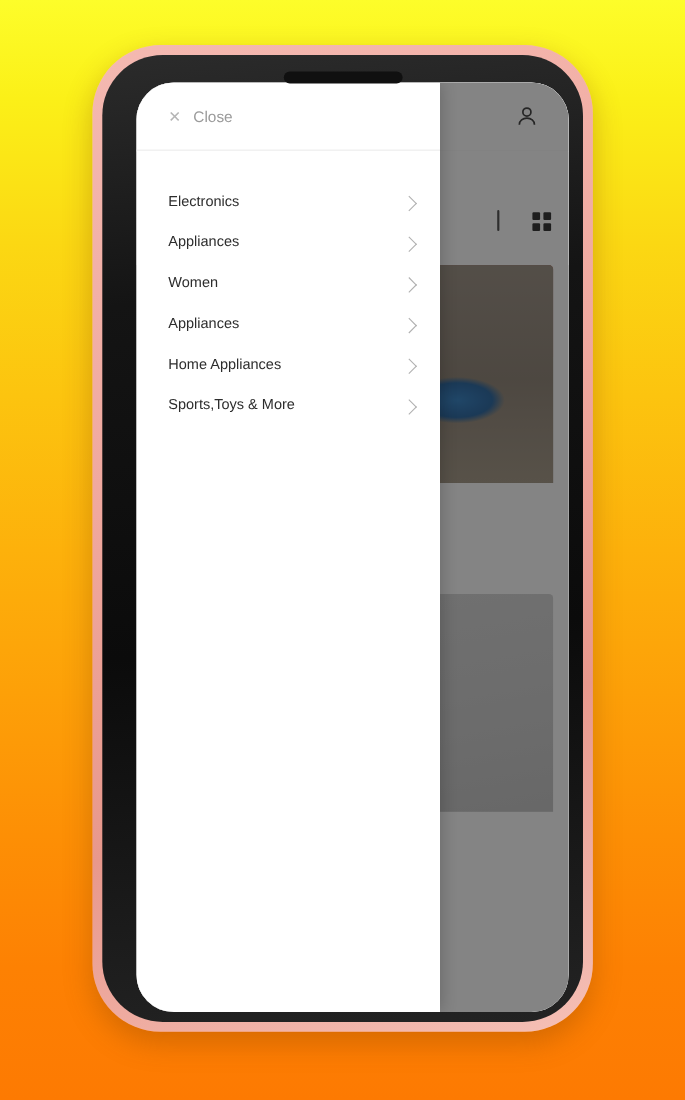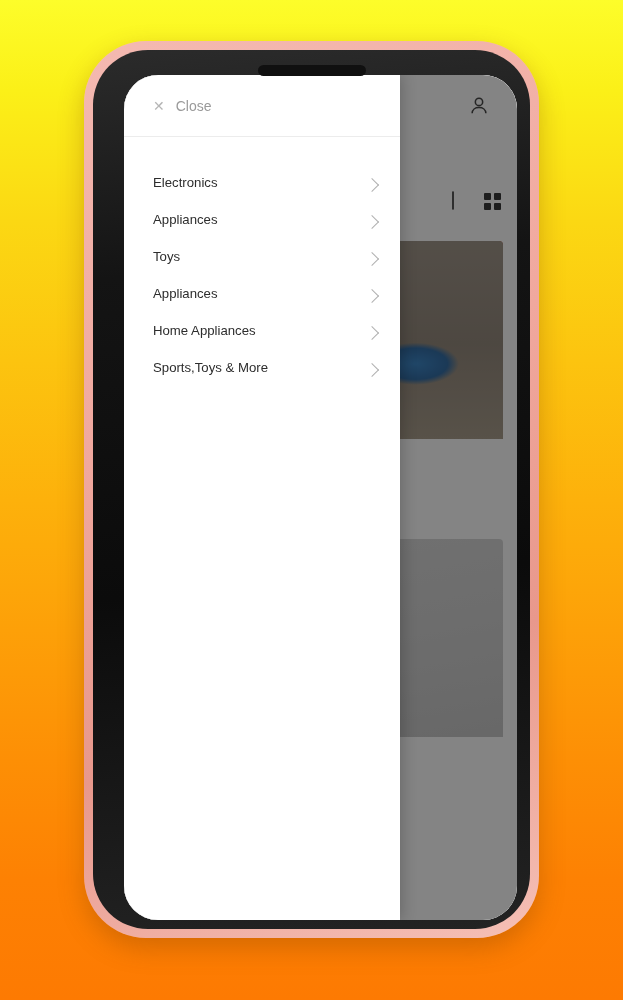--- a/index.html
+++ b/index.html
@@ -412,21 +412,21 @@
             </div>
 
             <div class="menu-item">
               <span class="menu-label">Appliances</span>
               <span class="menu-chev"></span>
             </div>
 
 
 
             <div class="menu-item">
-              <span class="menu-label">Toys</span>
+              <span class="menu-label">Women</span>
               <span class="menu-chev"></span>
             </div>
 
             <div class="menu-item">
               <span class="menu-label">Appliances</span>
               <span class="menu-chev"></span>
             </div>
 
 
             <div class="menu-item">

